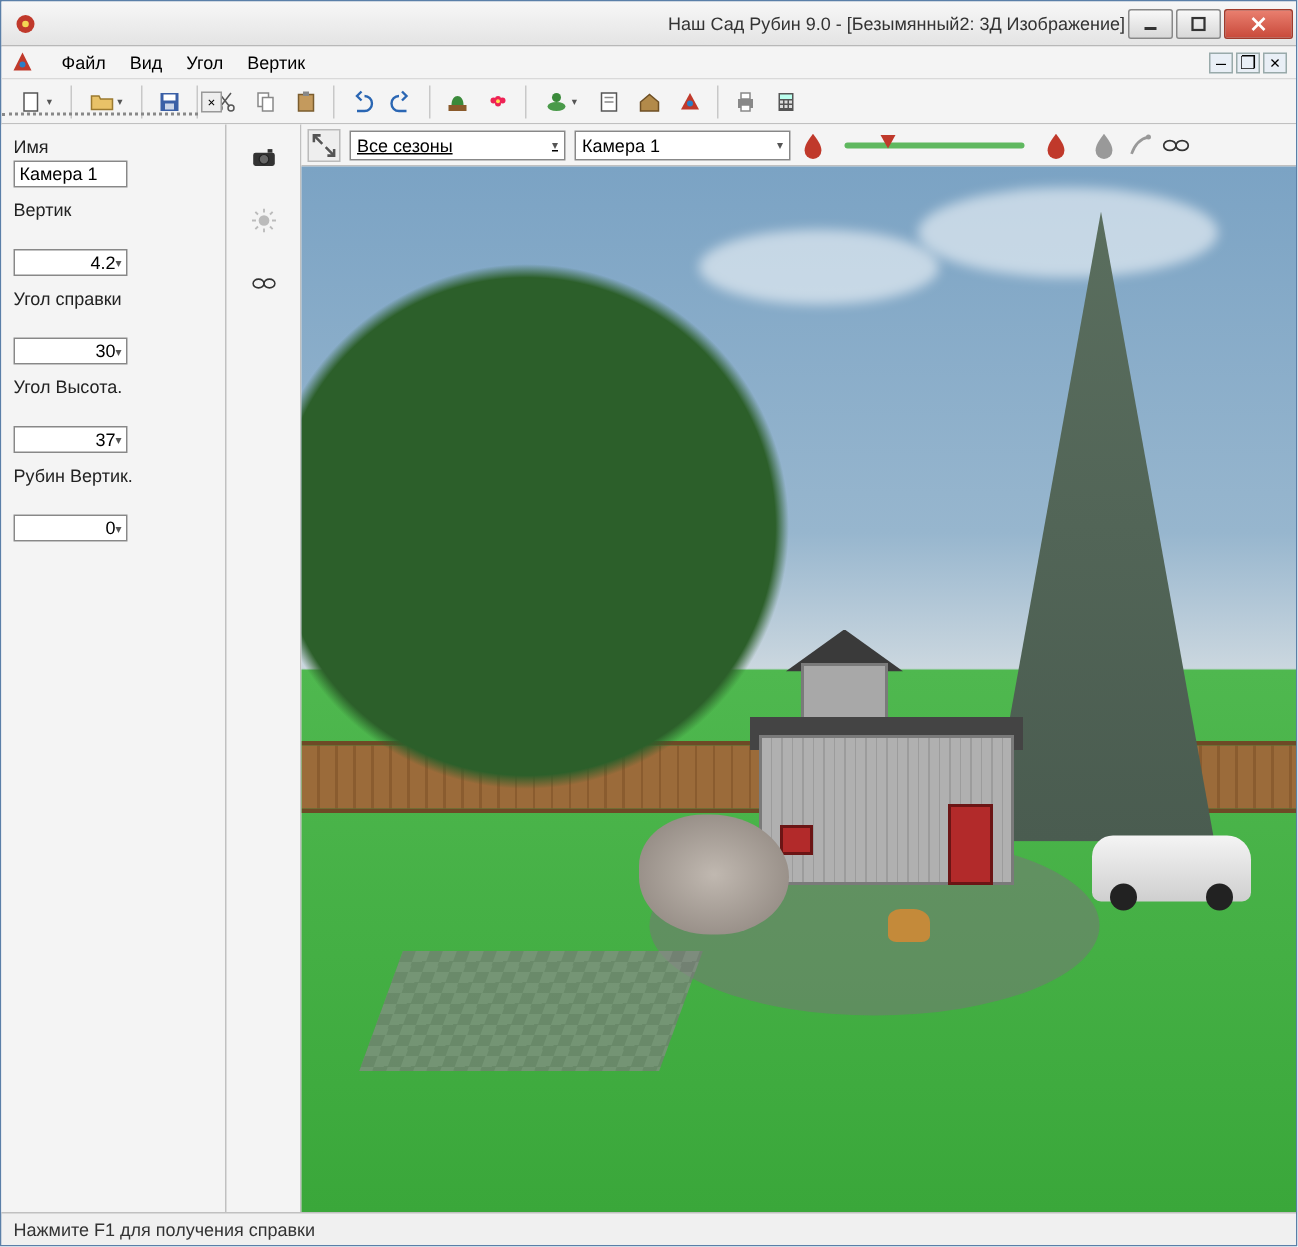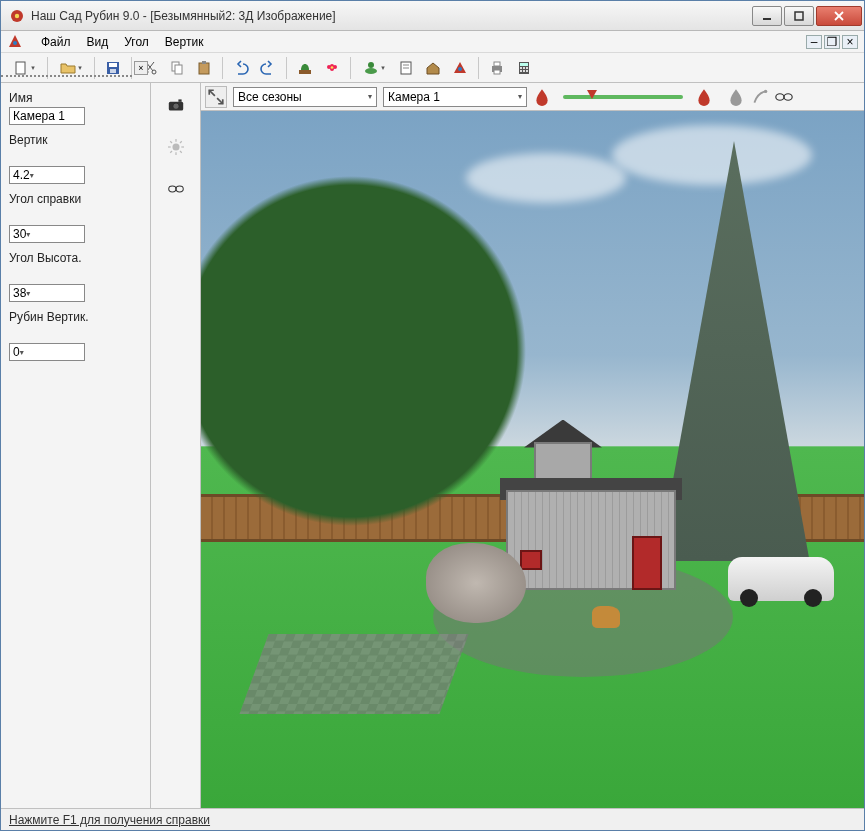--- a/index.html
+++ b/index.html
@@ -12,20 +12,21 @@
   background: #f0f0f0;
 }
 
 
 .titlebar {
   height: 30px;
   background: linear-gradient(#f7f7f7, #e4e4e4);
   border-bottom: 1px solid #b8b8b8;
   display: flex; align-items: center;
   padding: 0 2px 0 8px;
+  text-align: right;
 }
 .titlebar .app-ico { width: 16px; height: 16px; margin-right: 6px; }
 .titlebar .title { flex: 1; color: #333; }
 .titlebar .winbtns { display: flex; gap: 0; }
 .winbtn {
   width: 30px; height: 20px;
   display: flex; align-items: center; justify-content: center;
   border: 1px solid #888; border-radius: 2px; margin-left: 2px;
   background: linear-gradient(#f8f8f8, #d8d8d8);
   cursor: pointer;
@@ -75,21 +76,21 @@
   width: 22px; height: 22px; border: 1px solid #bbb;
   display: flex; align-items: center; justify-content: center;
   background: #eee; cursor: pointer;
 }
 .combo {
   height: 20px; border: 1px solid #888;
   background: #fff; display: flex; align-items: center;
   padding: 0 4px; cursor: pointer;
 }
 .combo .arrow { margin-left: auto; font-size: 8px; color: #555; padding-left: 6px; }
-.combo.season { width: 144px; }
+.combo.season { width: 144px; text-decoration: underline; }
 .combo.camera { width: 144px; }
 .slider-track {
   width: 120px; height: 4px; background: linear-gradient(to right, #5fb85f, #5fb85f); position: relative; margin: 0 6px;
   border-radius: 2px;
 }
 .slider-thumb { position: absolute; left: 20%; top: -5px; width: 0; height: 0; border-left: 5px solid transparent; border-right: 5px solid transparent; border-top: 9px solid #c0392b; }
 .sb-icon { width: 18px; height: 18px; }
 
 
 .body {
@@ -107,21 +108,21 @@
   width: 14px; height: 14px; font-size: 9px;
   display: flex; align-items: center; justify-content: center;
   border: 1px solid #999; background: #eee; cursor: pointer;
 }
 .panel-header-line { position: absolute; top: -24px; left: 0; right: 18px; height: 18px; border-bottom: 2px dotted #888; }
 .field label { display: block; margin-bottom: 2px; color: #222; }
 .field .input {
   width: 76px; height: 18px; border: 1px solid #888; background: #fff;
   padding: 0 3px; display: flex; align-items: center;
 }
-.field .input.combo-sm { justify-content: flex-start; margin-top: 19px; }
+.field .input.combo-sm { justify-content: flex-end; margin-top: 19px; }
 .field .input.combo-sm .arrow { font-size: 8px; color: #555; }
 
 
 .sidestrip {
   width: 50px; background: #f4f4f4; border-right: 1px solid #c0c0c0;
   display: flex; flex-direction: column; align-items: center; padding: 6px 0; gap: 10px;
 }
 .sidestrip .sbtn {
   width: 32px; height: 32px; border: 1px solid transparent;
   display: flex; align-items: center; justify-content: center; cursor: pointer;
@@ -168,21 +169,21 @@
 .house .win { position: absolute; width: 22px; height: 20px; background: #b22a2a; border: 2px solid #6b1515; }
 .rock { position: absolute; left: 34%; top: 62%; width: 100px; height: 80px; background: radial-gradient(#c0b8b0, #8a817a); border-radius: 45% 55% 50% 50%; }
 .car { position: absolute; right: 30px; top: 64%; width: 106px; height: 44px; background: linear-gradient(#f4f4f4, #cfcfcf); border-radius: 14px 16px 6px 6px; }
 .car::before, .car::after { content: ""; position: absolute; bottom: -6px; width: 18px; height: 18px; background: #222; border-radius: 50%; }
 .car::before { left: 12px; } .car::after { right: 12px; }
 .dog { position: absolute; left: 59%; top: 71%; width: 28px; height: 22px; background: #c48a3a; border-radius: 30% 40% 20% 20%; }
 
 
 .statusbar {
   height: 22px; background: #f0f0f0; border-top: 1px solid #c0c0c0;
-  display: flex; align-items: center; padding: 0 8px; color: #333; text-decoration: underline;
+  display: flex; align-items: center; padding: 0 8px; color: #333;
 }
 
 
 svg.ico { width: 16px; height: 16px; }
 </style>
 </head>
 <body>
 
 <div class="window">
 
@@ -372,21 +373,21 @@
         <label>Угол справки</label>
         <div class="input combo-sm">
             <span>30</span>
             <span class="arrow">▾</span>
           </div>
       </div>
 
       <div class="field">
         <label>Угол Высота.</label>
         <div class="input combo-sm">
-            <span>38</span>
+            <span>37</span>
             <span class="arrow">▾</span>
           </div>
       </div>
 
       <div class="field">
         <label>Рубин Вертик.</label>
         <div class="input combo-sm">
             <span>0</span>
             <span class="arrow">▾</span>
           </div>

